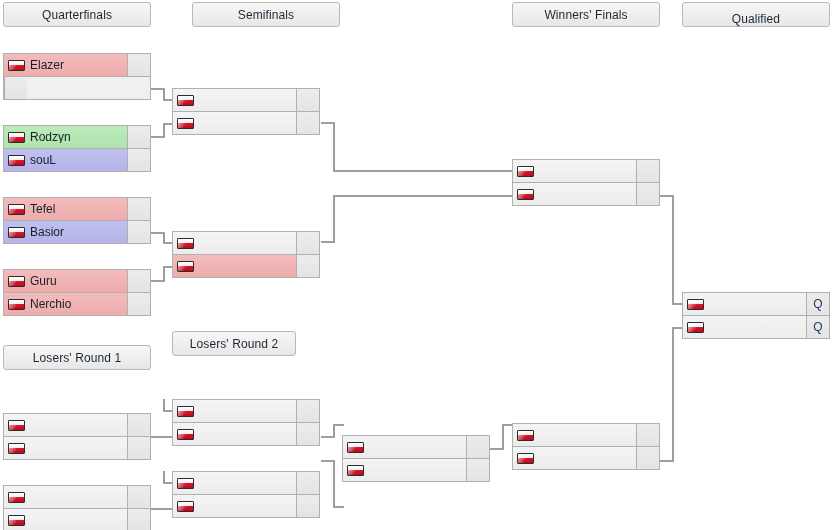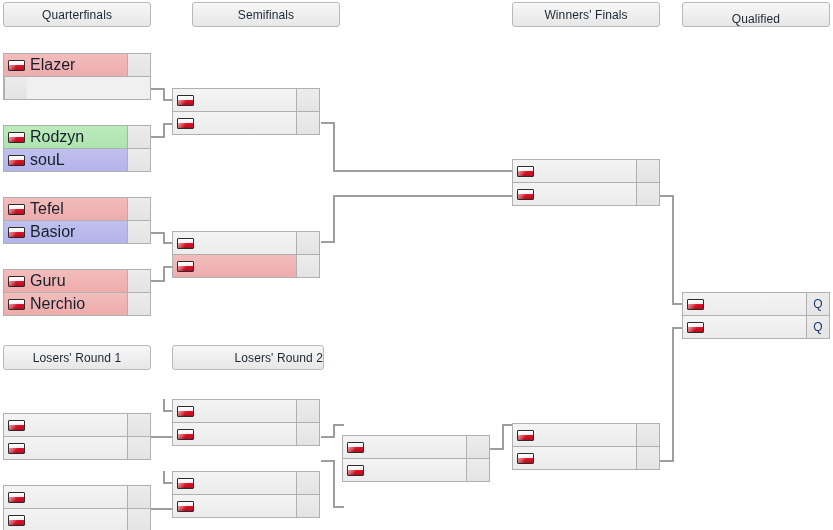--- a/index.html
+++ b/index.html
@@ -44,21 +44,21 @@
     display:flex;align-items:center;justify-content:center;
     font-size:11px;color:#2a2a2a;
   }
   
   .row.tint-loss  .cell-name{background:linear-gradient(#f3bcbc,#eeacac);}
   .row.tint-adv   .cell-name{background:linear-gradient(#c0c0ef,#b4b4ea);}
   .row.tint-win   .cell-name{background:linear-gradient(#bceabc,#aee4ae);}
   .row.tint-loss  .cell-score{background:linear-gradient(#ececec,#e4e4e4);}
 
   .pname{
-    font-size:16px;color:#16202b;line-height:1;
+    font-size:12px;color:#16202b;line-height:1;
     white-space:nowrap;overflow:hidden;text-overflow:ellipsis;
   }
   .qmark{
     font-size:12px;color:#1b3a6b;font-weight:400;line-height:1;
   }
 
   
   .flag{
     flex:0 0 auto;width:17px;height:11px;position:relative;
     border:1px solid #2b2b2b;box-sizing:border-box;
@@ -90,21 +90,21 @@
   <div class="round-header" style="left:512px;top:2px;width:148px;text-align:center;">
     <span>Winners' Finals</span>
   </div>
   <div class="round-header" style="left:682px;top:2px;width:148px;align-items:flex-end;">
     <span>Qualified</span>
   </div>
 
   <div class="round-header" style="left:3px;top:345px;width:148px;">
     <span>Losers' Round 1</span>
   </div>
-  <div class="round-header" style="left:172px;top:345px;width:152px;justify-content:flex-end;">
+  <div class="round-header" style="left:172px;top:331px;width:124px;">
     <span>Losers' Round 2</span>
   </div>
 
   <div class="ln h" style="left:151px;top:88px;width:14px;"></div>
   <div class="ln v" style="left:163px;top:88px;height:13px;"></div>
   <div class="ln h" style="left:163px;top:99px;width:11px;"></div>
 
   <div class="ln h" style="left:151px;top:136px;width:14px;"></div>
   <div class="ln v" style="left:163px;top:123px;height:15px;"></div>
   <div class="ln h" style="left:163px;top:123px;width:11px;"></div>

